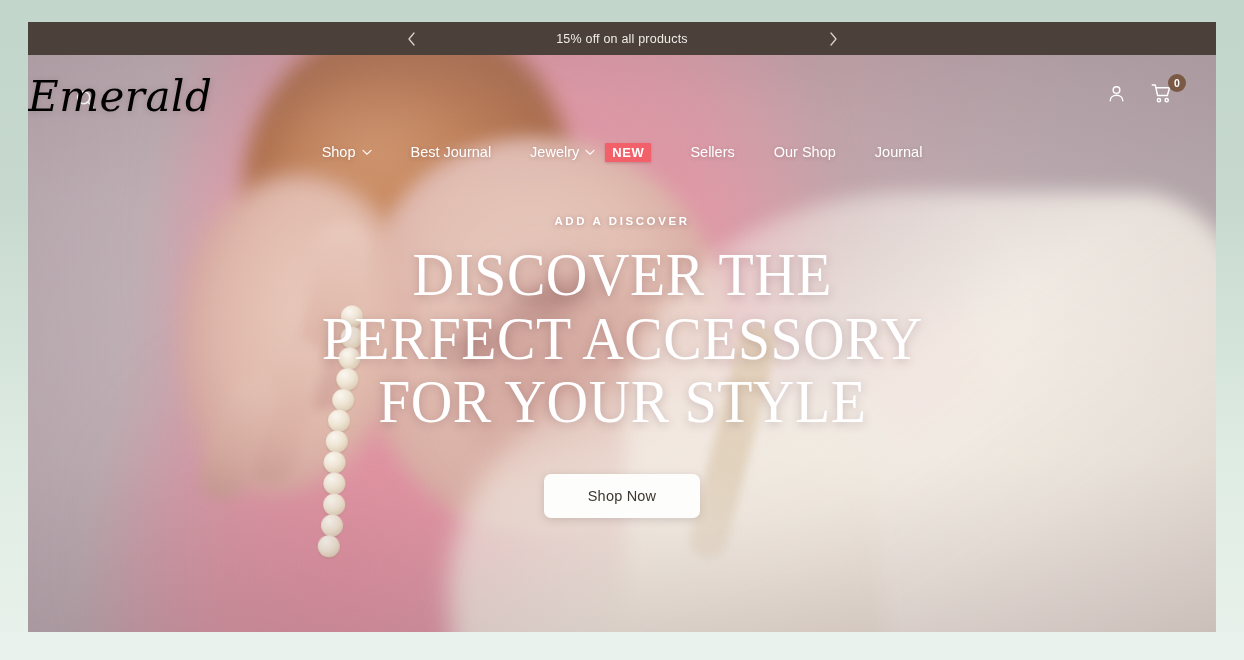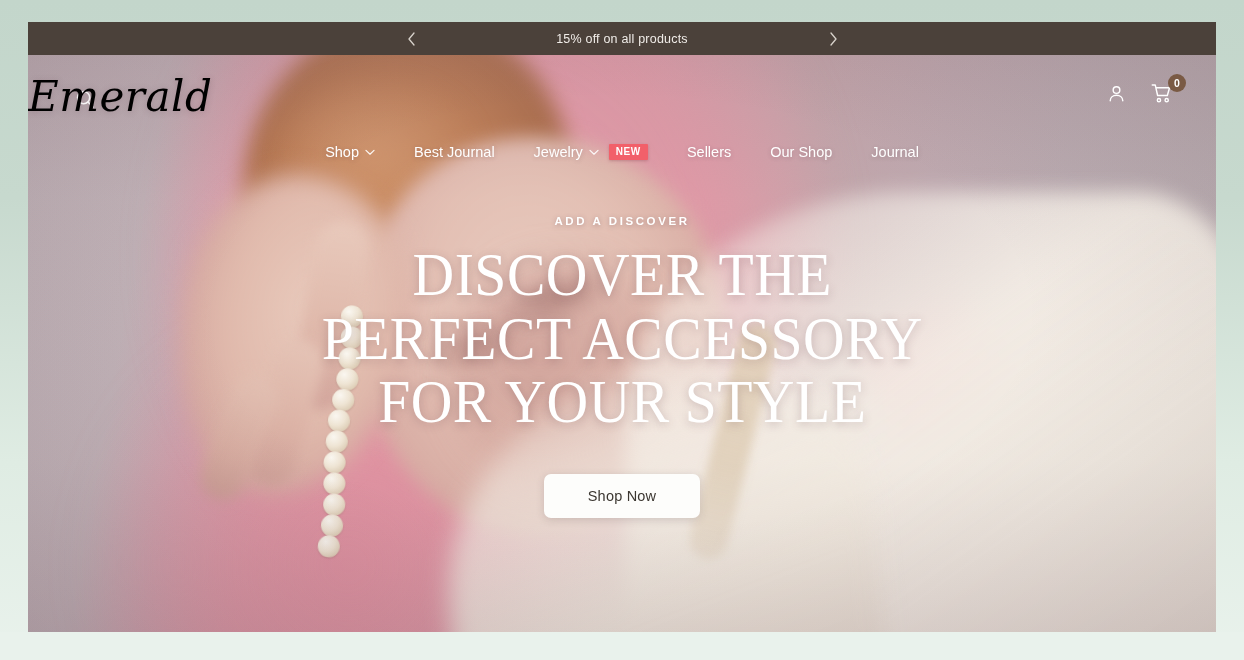--- a/index.html
+++ b/index.html
@@ -362,21 +362,21 @@
     text-shadow: 0 1px 4px rgba(90,60,70,.25);
     white-space: nowrap;
   }
   .nav-item .chev { opacity: .92; display: flex; }
   .nav-badge {
     display: inline-flex;
     align-items: center;
     justify-content: center;
     background: #f2606a;
     color: #fff;
-    font-size: 10px;
+    font-size: 13px;
     font-weight: 700;
     letter-spacing: .6px;
     border-radius: 1px;
     padding: 3px 7px 3px 7px;
     margin-left: 4px;
     line-height: 1;
     text-shadow: none;
     box-shadow: 0 1px 3px rgba(120,50,60,.3);
   }
 

